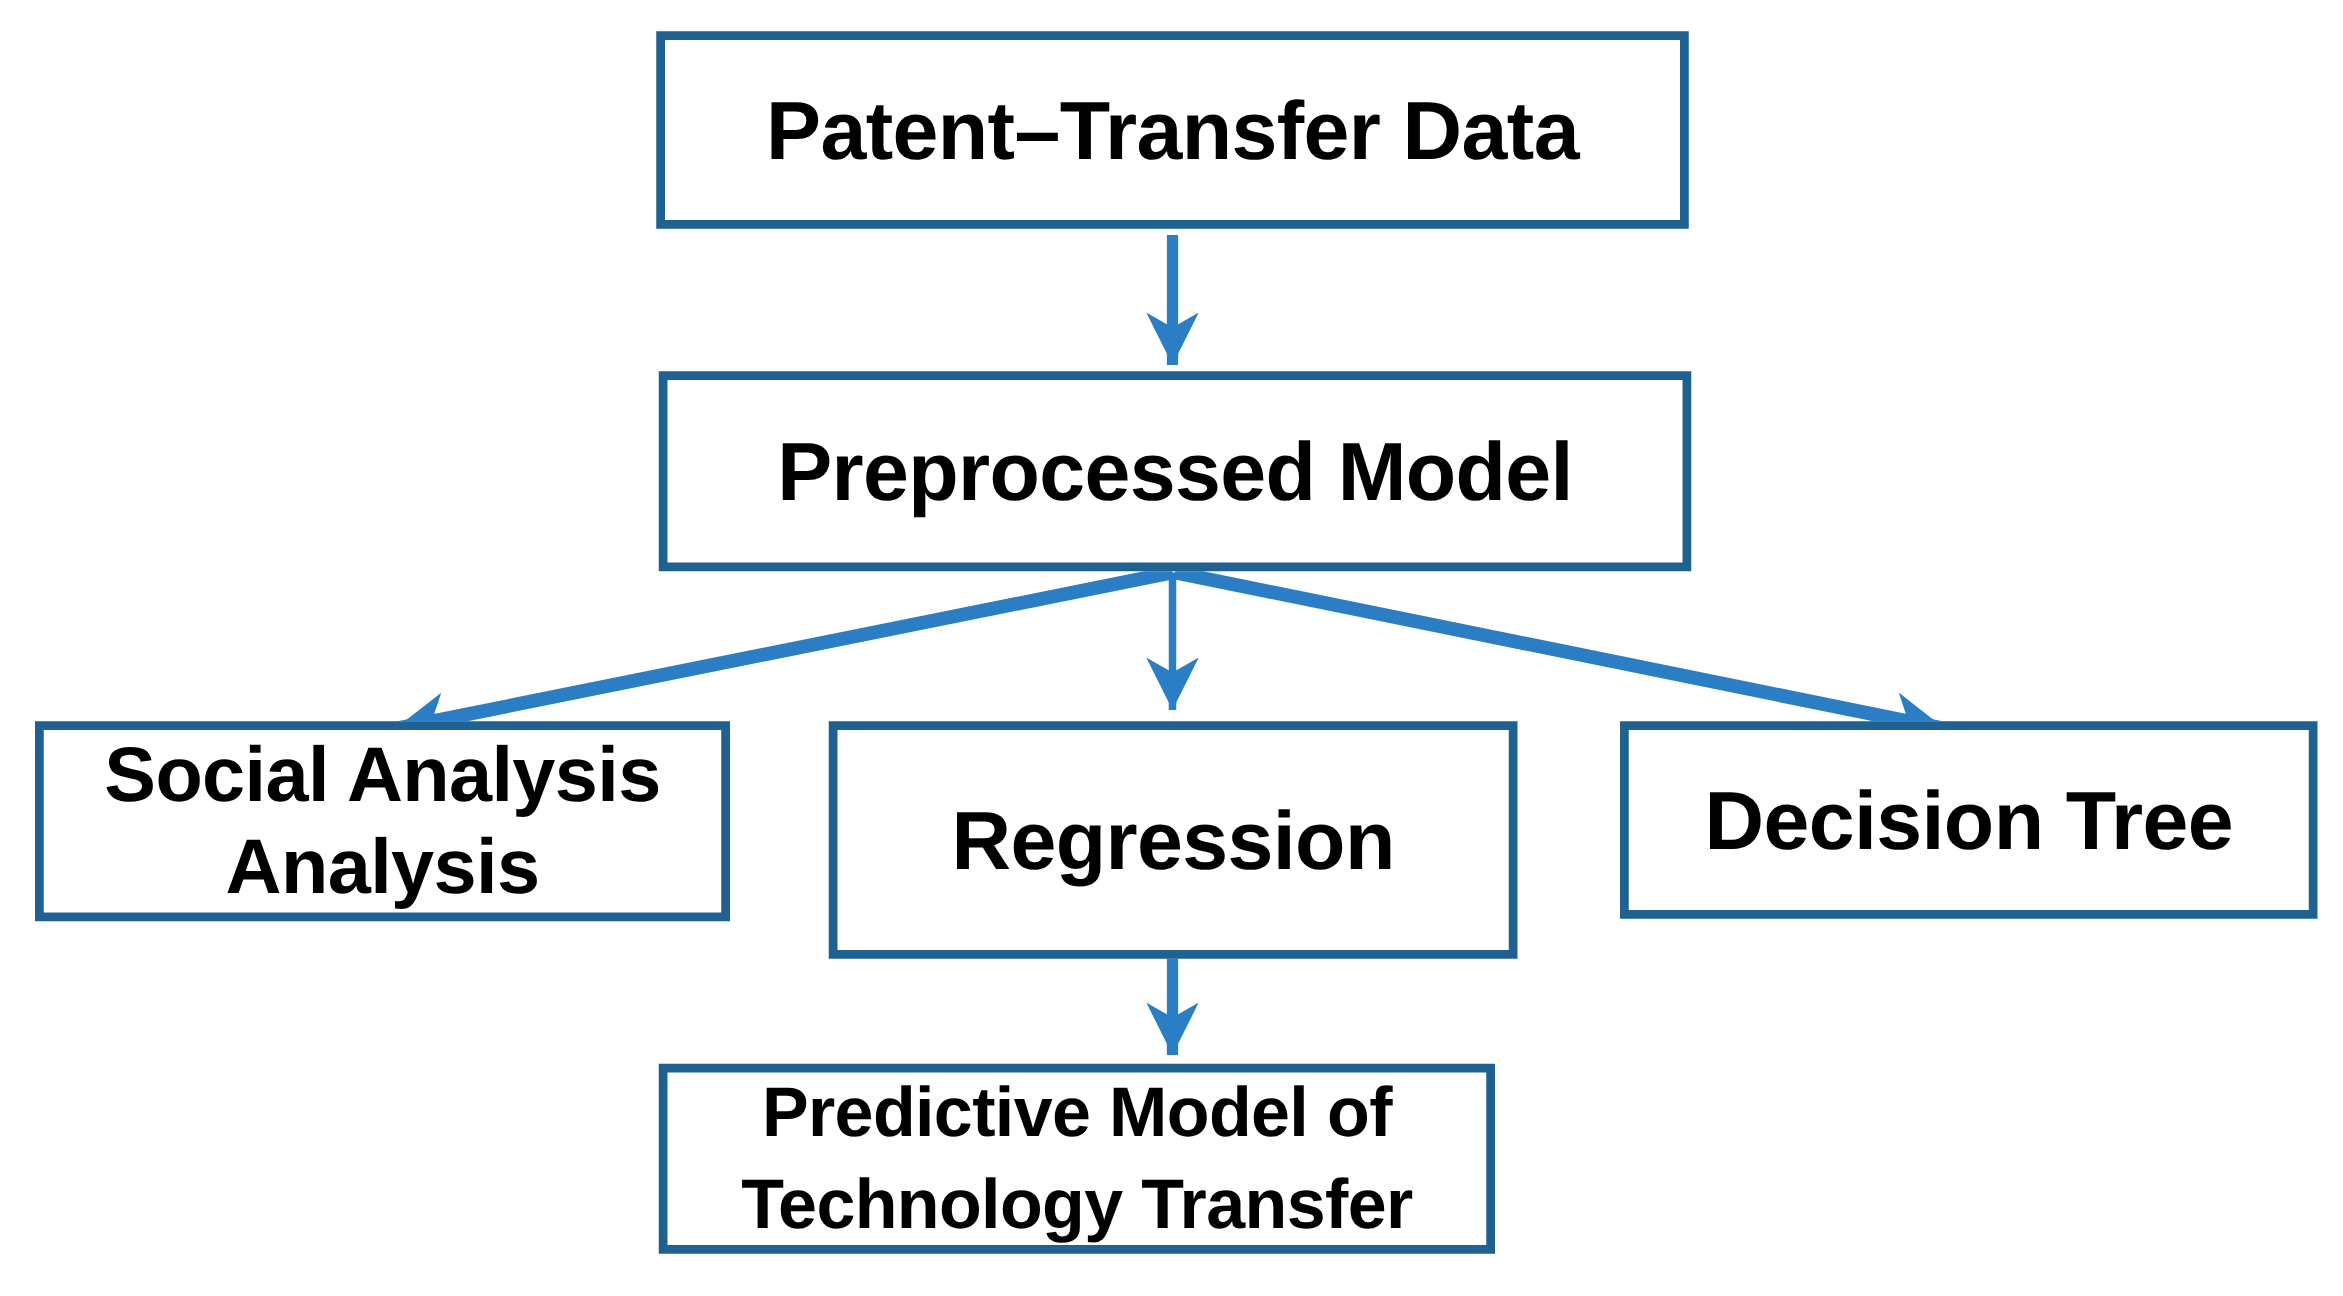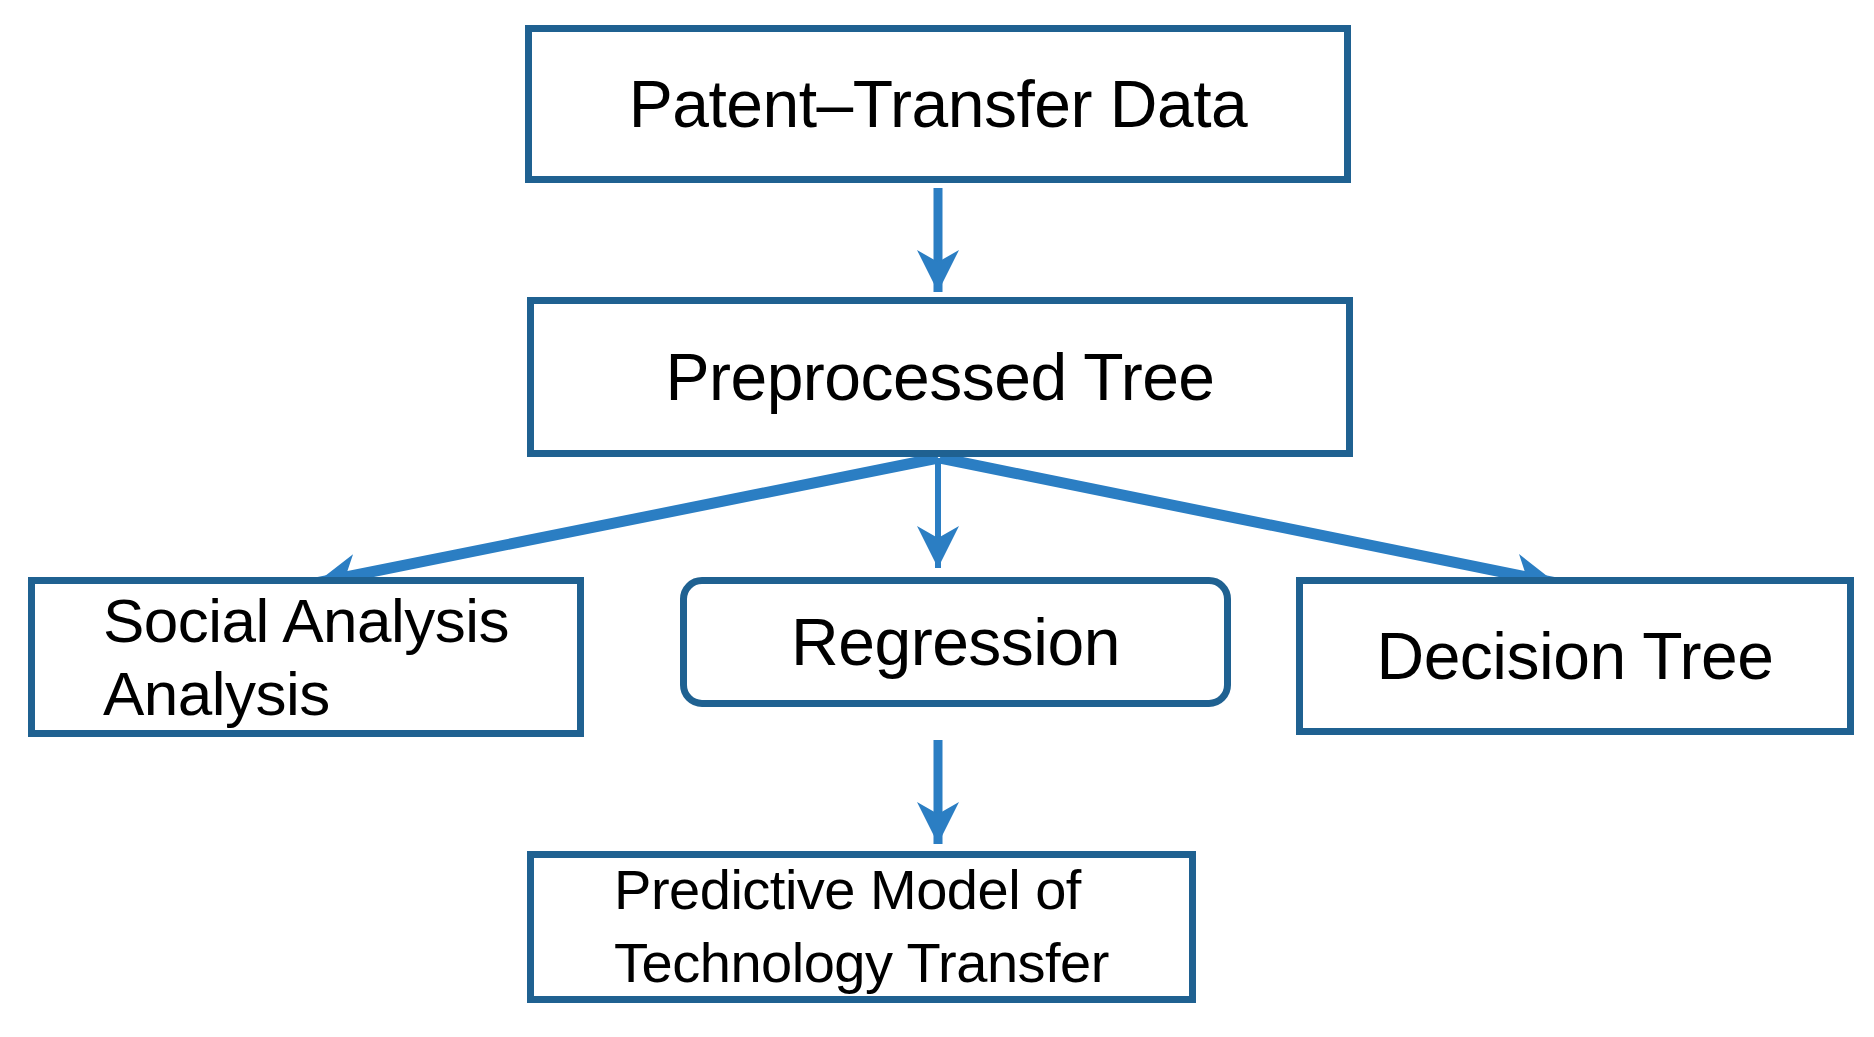--- a/index.html
+++ b/index.html
@@ -25,32 +25,32 @@
     pointer-events: none;
   }
   .edges line { stroke: var(--arrow); }
   .node {
     position: absolute;
     border: 7px solid var(--box-border);
     background: var(--background);
     display: flex;
     align-items: center;
     justify-content: center;
-    text-align: left;
+    text-align: center;
     color: var(--text);
-    font-weight: 400;
+    font-weight: 700;
     letter-spacing: -0.5px;
     white-space: pre-line;
   }
   .font-xl { font-size: 66px; line-height: 1.1; }
   .node-patent       { left: 525px;  top: 25px;  width: 826px; height: 158px; }
   .node-preprocessed { left: 527px;  top: 297px; width: 826px; height: 160px; }
   .node-sna          { left: 28px;   top: 577px; width: 556px; height: 160px;
                        font-size: 62px; line-height: 1.18; }
-  .node-regression   { left: 680px;  top: 577px; width: 551px; height: 130px; border-radius: 22px; }
+  .node-regression   { left: 663px;  top: 577px; width: 551px; height: 190px; }
   .node-decision     { left: 1296px; top: 577px; width: 558px; height: 158px; }
   .node-predictive   { left: 527px;  top: 851px; width: 669px; height: 152px;
                        font-size: 56px; line-height: 1.3; }
 </style>
 </head>
 <body>
 
 <div class="canvas">
 
   <svg class="edges" viewBox="0 0 1874 1037" aria-hidden="true">
@@ -64,21 +64,21 @@
     <line x1="938" y1="458" x2="938" y2="568" stroke-width="6" marker-end="url(#arrowhead)"></line>
     <line x1="940" y1="458" x2="1556" y2="583" stroke-width="11" marker-end="url(#arrowhead)"></line>
     <line x1="938" y1="740" x2="938" y2="844" stroke-width="9" marker-end="url(#arrowhead)"></line>
   </svg>
 
   <div class="node node-patent font-xl">
     <span>Patent–Transfer Data</span>
   </div>
 
   <div class="node node-preprocessed font-xl">
-    <span>Preprocessed Tree</span>
+    <span>Preprocessed Model</span>
   </div>
 
   <div class="node node-sna">
     <span>Social Analysis
 Analysis</span>
   </div>
 
   <div class="node node-regression font-xl">
     <span>Regression</span>
   </div>

